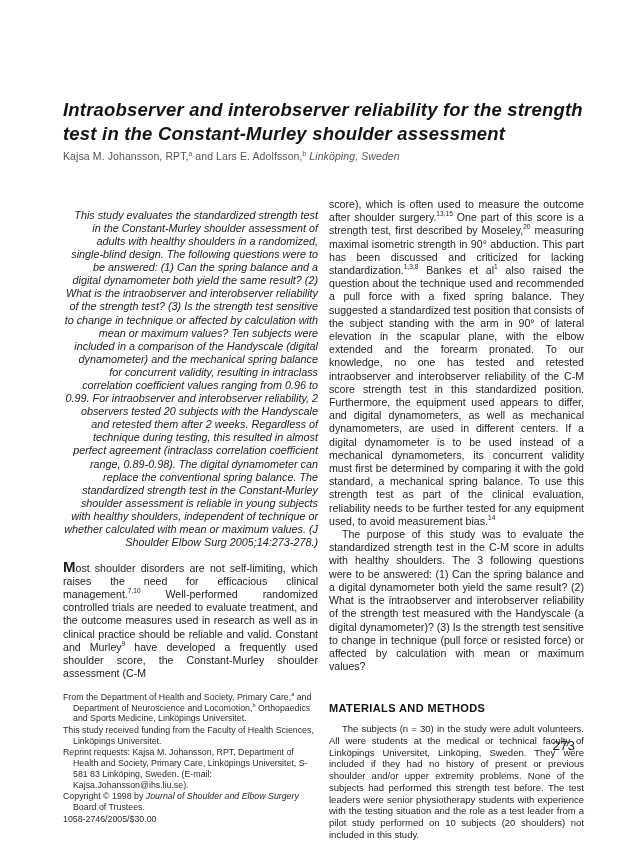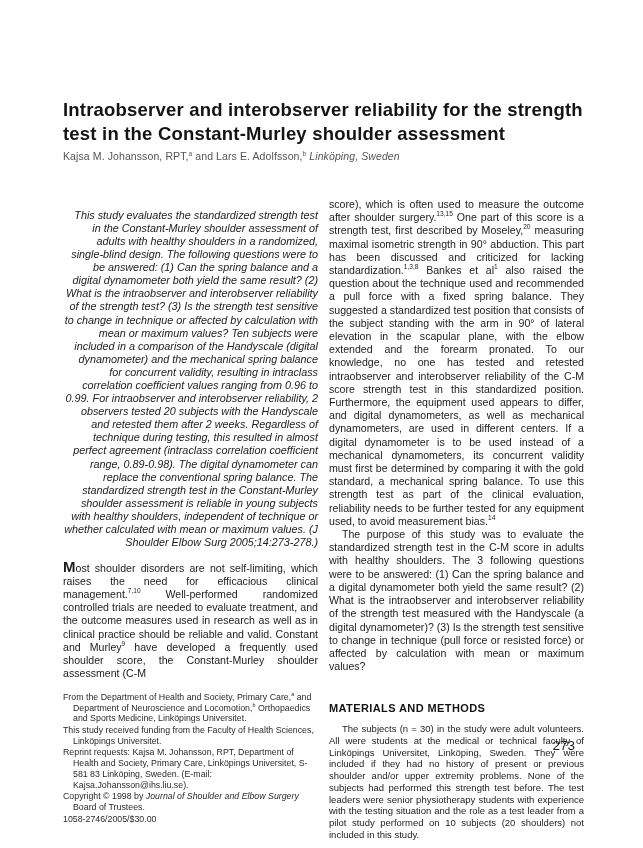--- a/index.html
+++ b/index.html
@@ -15,20 +15,21 @@
   .title {
     position: absolute;
     left: 63px;
     top: 86px;
     width: 528px;
     font-size: 18.5px;
     font-weight: bold;
     line-height: 24px;
     letter-spacing: 0.2px;
     color: #141414;
+    font-style: italic;
   }
   .authors {
     position: absolute;
     left: 63px;
     top: 150px;
     width: 520px;
     font-size: 10.5px;
     color: #555555;
     letter-spacing: 0.1px;
   }

